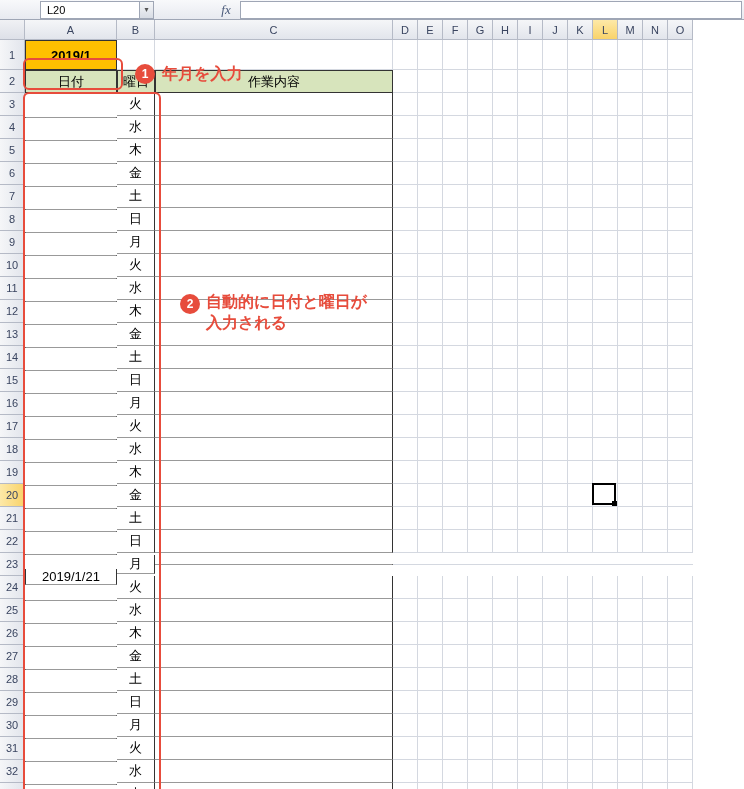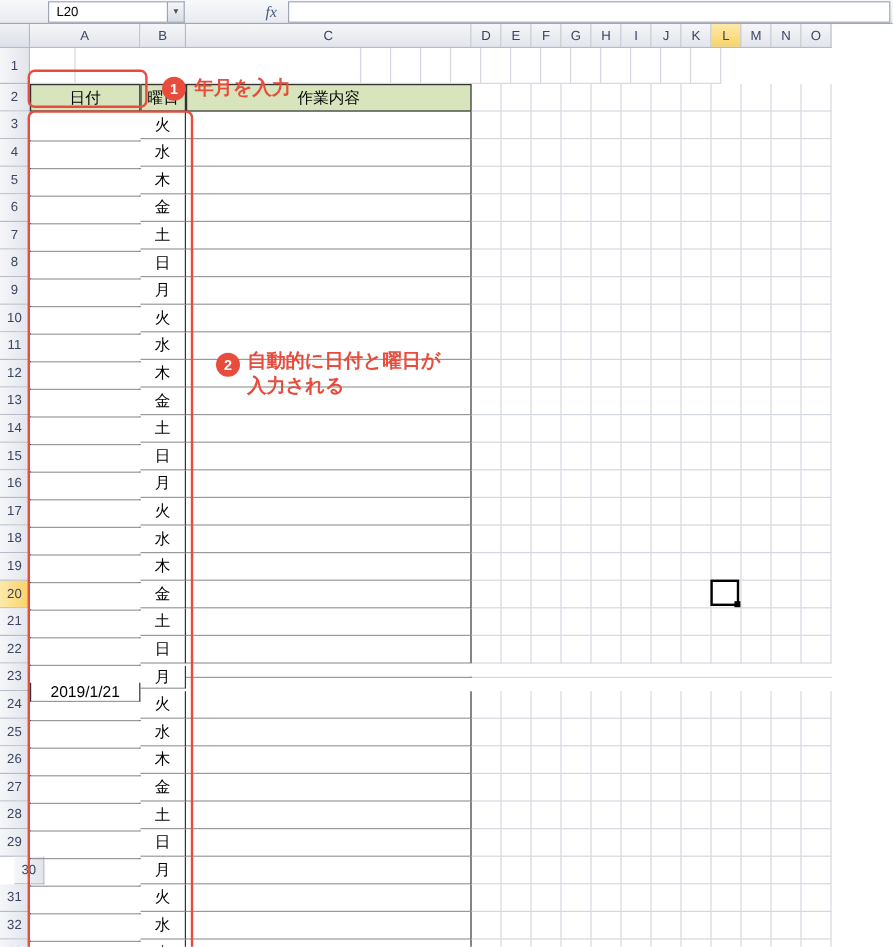--- a/index.html
+++ b/index.html
@@ -277,28 +277,29 @@
       <div class="row-header highlighted" style="height: 23px;">20</div>
       <div class="row-header" style="height: 23px;">21</div>
       <div class="row-header" style="height: 23px;">22</div>
       <div class="row-header" style="height: 23px;">23</div>
       <div class="row-header" style="height: 23px;">24</div>
       <div class="row-header" style="height: 23px;">25</div>
       <div class="row-header" style="height: 23px;">26</div>
       <div class="row-header" style="height: 23px;">27</div>
       <div class="row-header" style="height: 23px;">28</div>
       <div class="row-header" style="height: 23px;">29</div>
-      <div class="row-header" style="height: 23px; margin-left: 12px;">30</div>
+      <div class="row-header" style="height: 23px;">30</div>
       <div class="row-header" style="height: 23px;">31</div>
       <div class="row-header" style="height: 23px;">32</div>
       <div class="row-header" style="height: 23px;">33</div>
     </div>
 
   <div class="cells" id="cells">
       <div class="cell-row" style="height: 30px;">
+        <div class="cell yearmonth" style="width: 92px;">2019/1</div>
         <div class="cell" style="width: 38px;"></div>
         <div class="cell" style="width: 238px;"></div>
         <div class="cell" style="width: 25px;"></div>
         <div class="cell" style="width: 25px;"></div>
         <div class="cell" style="width: 25px;"></div>
         <div class="cell" style="width: 25px;"></div>
         <div class="cell" style="width: 25px;"></div>
         <div class="cell" style="width: 25px;"></div>
         <div class="cell" style="width: 25px;"></div>
         <div class="cell" style="width: 25px;"></div>

